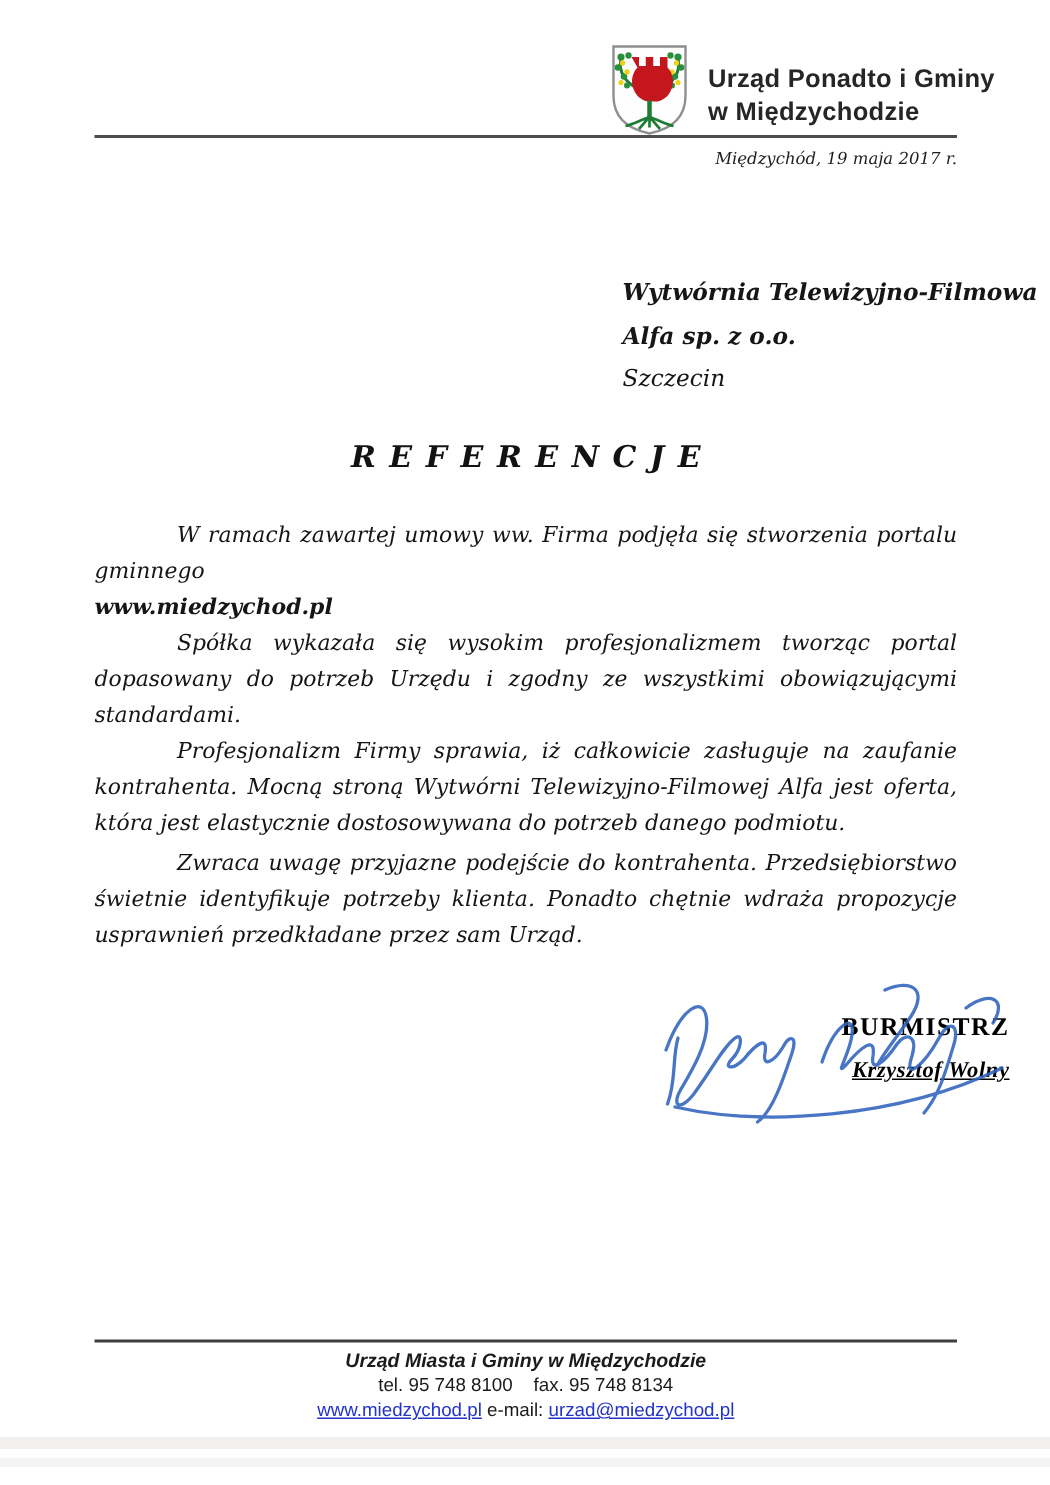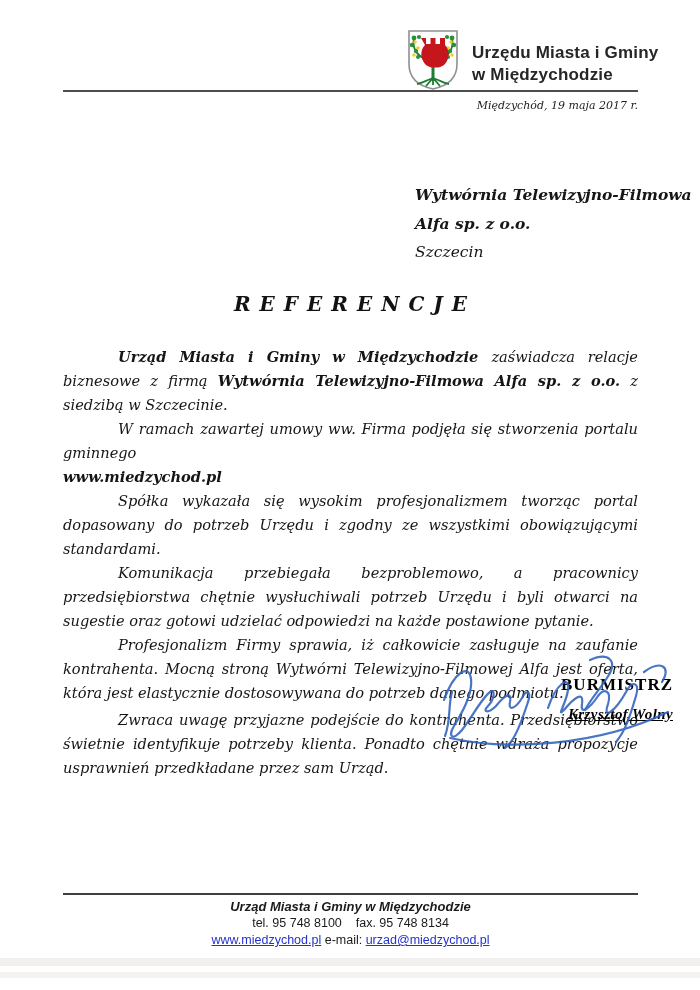--- a/index.html
+++ b/index.html
@@ -105,40 +105,38 @@
           <circle cx="48" cy="27" r="1.7"></circle>
       </g>
 
       <path d="M17,10 h5 v6 h4.5 v-6 h5 v6 h4.5 v-6 h5 v7 c3,3 4.3,8 3.3,12 c-1.2,6 -5,9.6 -10,10.6 h-6.6 c-5,-1 -8.8,-4.6 -10,-10.6 c-1,-4 0.3,-9 3.3,-12 z" fill="#c4161c"></path>
 
       <path d="M29,39 L29,50" fill="none" stroke="#1e7c33" stroke-width="3"></path>
       <path d="M29,50 C23,52 18,55 13,56 M29,50 C35,52 40,55 45,56 M29,50 L29,57 M29,50 C26,53 24,56 22,58 M29,50 C32,53 34,56 36,58" fill="none" stroke="#1e7c33" stroke-width="1.8"></path>
     </svg>
   </div>
   <div class="org">
-    <div>Urzędu Miasta i Gminy</div>
+    <div>Urząd Ponadto i Gminy</div>
     <div>w Międzychodzie</div>
   </div>
   <div class="header-rule"></div>
   <div class="date-line">Międzychód, 19 maja 2017 r.</div>
 
   <div class="recipient">
     <div class="b">Wytwórnia Telewizyjno-Filmowa</div>
     <div class="b">Alfa sp. z o.o.</div>
     <div>Szczecin</div>
   </div>
 
   <div class="letter-title">REFERENCJE</div>
 
   <div class="letter-body">
-      <div class="para indent"><span class="b">Urząd Miasta i Gminy w Międzychodzie </span><span>zaświadcza relacje biznesowe z firmą </span><span class="b">Wytwórnia Telewizyjno-Filmowa Alfa sp. z o.o.</span><span> z siedzibą w Szczecinie.</span></div>
       <div class="para indent justify-last"><span>W ramach zawartej umowy ww. Firma podjęła się stworzenia portalu gminnego</span></div>
       <div class="para"><span class="b">www.miedzychod.pl</span></div>
       <div class="para indent"><span>Spółka wykazała się wysokim profesjonalizmem tworząc portal dopasowany do potrzeb Urzędu i zgodny ze wszystkimi obowiązującymi standardami.</span></div>
-      <div class="para indent"><span>Komunikacja przebiegała bezproblemowo, a pracownicy przedsiębiorstwa chętnie wysłuchiwali potrzeb Urzędu i byli otwarci na sugestie oraz gotowi udzielać odpowiedzi na każde postawione pytanie.</span></div>
       <div class="para indent"><span>Profesjonalizm Firmy sprawia, iż całkowicie zasługuje na zaufanie kontrahenta. Mocną stroną Wytwórni Telewizyjno-Filmowej Alfa jest oferta, która jest elastycznie dostosowywana do potrzeb danego podmiotu.</span></div>
       <div class="para indent gap-top"><span>Zwraca uwagę przyjazne podejście do kontrahenta. Przedsiębiorstwo świetnie identyfikuje potrzeby klienta. Ponadto chętnie wdraża propozycje usprawnień przedkładane przez sam Urząd.</span></div>
     </div>
 
   <div class="stamp">
     <div class="stamp-title">BURMISTRZ</div>
     <div class="stamp-name">Krzysztof Wolny</div>
   </div>
   <svg class="signature-svg" width="242" height="108" viewBox="0 0 242 108">
     <g fill="none" stroke="#2f62bd" stroke-width="2.2" stroke-linecap="round" opacity="0.88">

